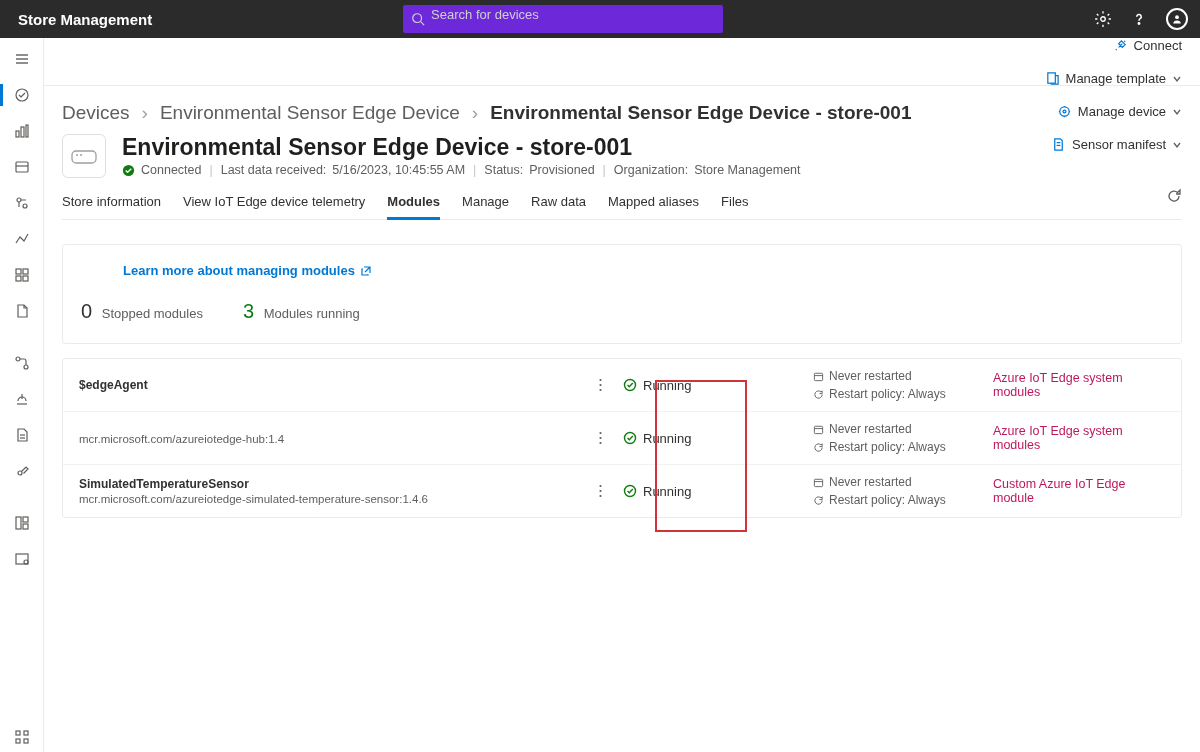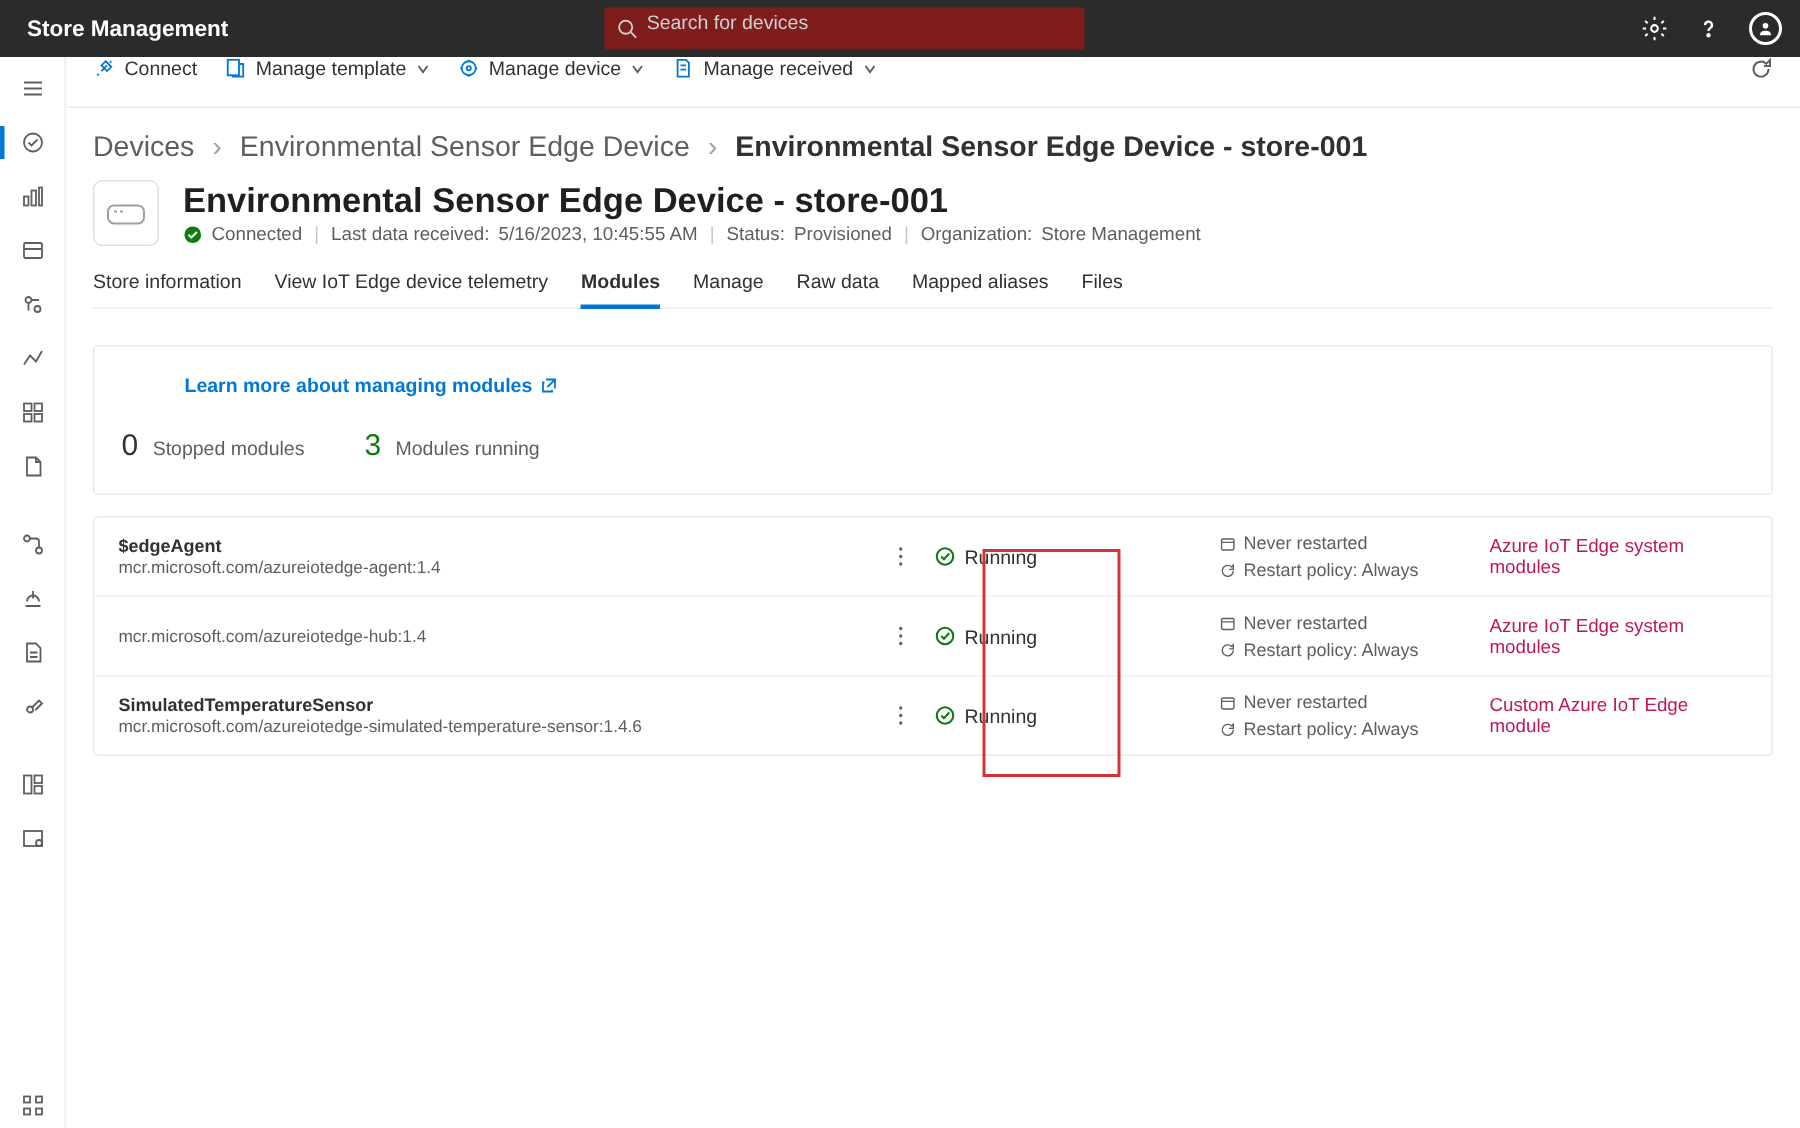--- a/index.html
+++ b/index.html
@@ -1,36 +1,36 @@
 <!DOCTYPE html>
 <html><head>
 <meta charset="utf-8">
 <style>
   * { box-sizing: border-box; margin: 0; padding: 0; }
   body { font-family: "Segoe UI", -apple-system, sans-serif; font-size: 13px; color: #323130; background: #fff; width: 1200px; height: 752px; overflow: hidden; }
   
   .topbar { height: 38px; background: #2b2b2b; color: #fff; display: flex; align-items: center; padding: 0 12px; }
   .app-title { font-size: 15px; font-weight: 600; margin-left: 6px; }
   .search-wrap { margin-left: auto; margin-right: auto; position: relative; left: -60px; }
-  .search-box { width: 320px; height: 28px; background: #7f1d1d; border: none; border-radius: 2px; color: #d0d0d0; padding: 0 8px 10px 28px; font-size: 13px; }
+  .search-box { width: 320px; height: 28px; background: #6d28d9; border: none; border-radius: 2px; color: #d0d0d0; padding: 0 8px 10px 28px; font-size: 13px; }
   .search-box::placeholder { color: #d0d0d0; }
   .search-icon { position: absolute; left: 8px; top: 7px; color: #d0d0d0; }
   .top-right { display: flex; gap: 18px; align-items: center; }
   .top-ico { width: 18px; height: 18px; color: #fff; cursor: pointer; }
   .user-ico { width: 22px; height: 22px; border: 2px solid #fff; border-radius: 50%; display:flex; align-items:center; justify-content:center; }
   
   .shell { display: flex; height: calc(752px - 38px); }
   .leftnav { width: 44px; border-right: 1px solid #edebe9; display: flex; flex-direction: column; align-items:center; padding-top: 6px; gap: 6px; }
   .nav-item { width: 44px; height: 30px; display:flex; align-items:center; justify-content:center; color:#605e5c; cursor:pointer; position:relative; }
   .nav-item.active::before { content:""; position:absolute; left:0; top:4px; bottom:4px; width:3px; background:#0078d4; }
   .nav-divider { height: 10px; }
   .nav-spacer { flex: 1; }
   
   .main { flex: 1; display:flex; flex-direction:column; overflow:hidden; }
-  .cmdbar { height: 34px; border-bottom: 1px solid #edebe9; display:flex; align-items:flex-start; padding: 0 18px; gap: 18px; font-size: 13px; }
+  .cmdbar { height: 48px; border-bottom: 1px solid #edebe9; display:flex; align-items:flex-end; padding: 0 18px; gap: 18px; font-size: 13px; flex-direction: column; }
   .cmd { display:flex; align-items:center; gap:6px; cursor:pointer; color:#323130; }
   .cmd svg.ico { width:15px; height:15px; }
   .cmd .blue { color:#0078d4; }
   .cmd .chev { width:10px; height:10px; color:#605e5c; }
   .cmd-spacer { flex:1; }
   .refresh { color:#605e5c; cursor:pointer; }
   
   .content { padding: 16px 18px 0 18px; flex:1; overflow:auto; }
   .breadcrumb { font-size: 19px; color:#605e5c; display:flex; gap:12px; align-items:center; margin-bottom: 10px; }
   .breadcrumb a { color:#605e5c; text-decoration:none; cursor:pointer; }
@@ -246,21 +246,21 @@
         <svg class="chev" viewBox="0 0 10 10" fill="none" stroke="currentColor" stroke-width="1.3">
             <polyline points="2,3 5,7 8,3"></polyline>
           </svg>
       </div>
       <div class="cmd">
         <svg class="ico blue" viewBox="0 0 16 16" fill="none" stroke="currentColor" stroke-width="1.3">
             <path d="M4 2h6l2 2v10H4z"></path>
             <line x1="6" y1="6" x2="10" y2="6"></line>
             <line x1="6" y1="9" x2="10" y2="9"></line>
           </svg>
-        <span>Manage received</span>
+        <span>Sensor manifest</span>
         <svg class="chev" viewBox="0 0 10 10" fill="none" stroke="currentColor" stroke-width="1.3">
             <polyline points="2,3 5,7 8,3"></polyline>
           </svg>
       </div>
       <div class="cmd-spacer"></div>
       <div class="refresh">
         <svg width="16" height="16" viewBox="0 0 16 16" fill="none" stroke="currentColor" stroke-width="1.3">
             <path d="M13 8a5 5 0 11-1.5-3.5L14 2v4h-4"></path>
           </svg>
       </div>
@@ -334,21 +334,20 @@
             <span class="num green">3</span>
             <span class="lbl">Modules running</span>
           </div>
         </div>
       </div>
 
       <div class="module-list" id="module-list">
           <div class="module-row">
     <div class="mod-col-name">
       <div class="mod-name">$edgeAgent</div>
-      <div class="mod-img">mcr.microsoft.com/azureiotedge-agent:1.4</div>
     </div>
     <div class="mod-col-menu">
       <svg width="3" height="14" viewBox="0 0 3 14" fill="currentColor">
                 <circle cx="1.5" cy="2" r="1.1"></circle>
                 <circle cx="1.5" cy="7" r="1.1"></circle>
                 <circle cx="1.5" cy="12" r="1.1"></circle>
               </svg>
     </div>
     <div class="mod-col-status">
       <span class="ok">

